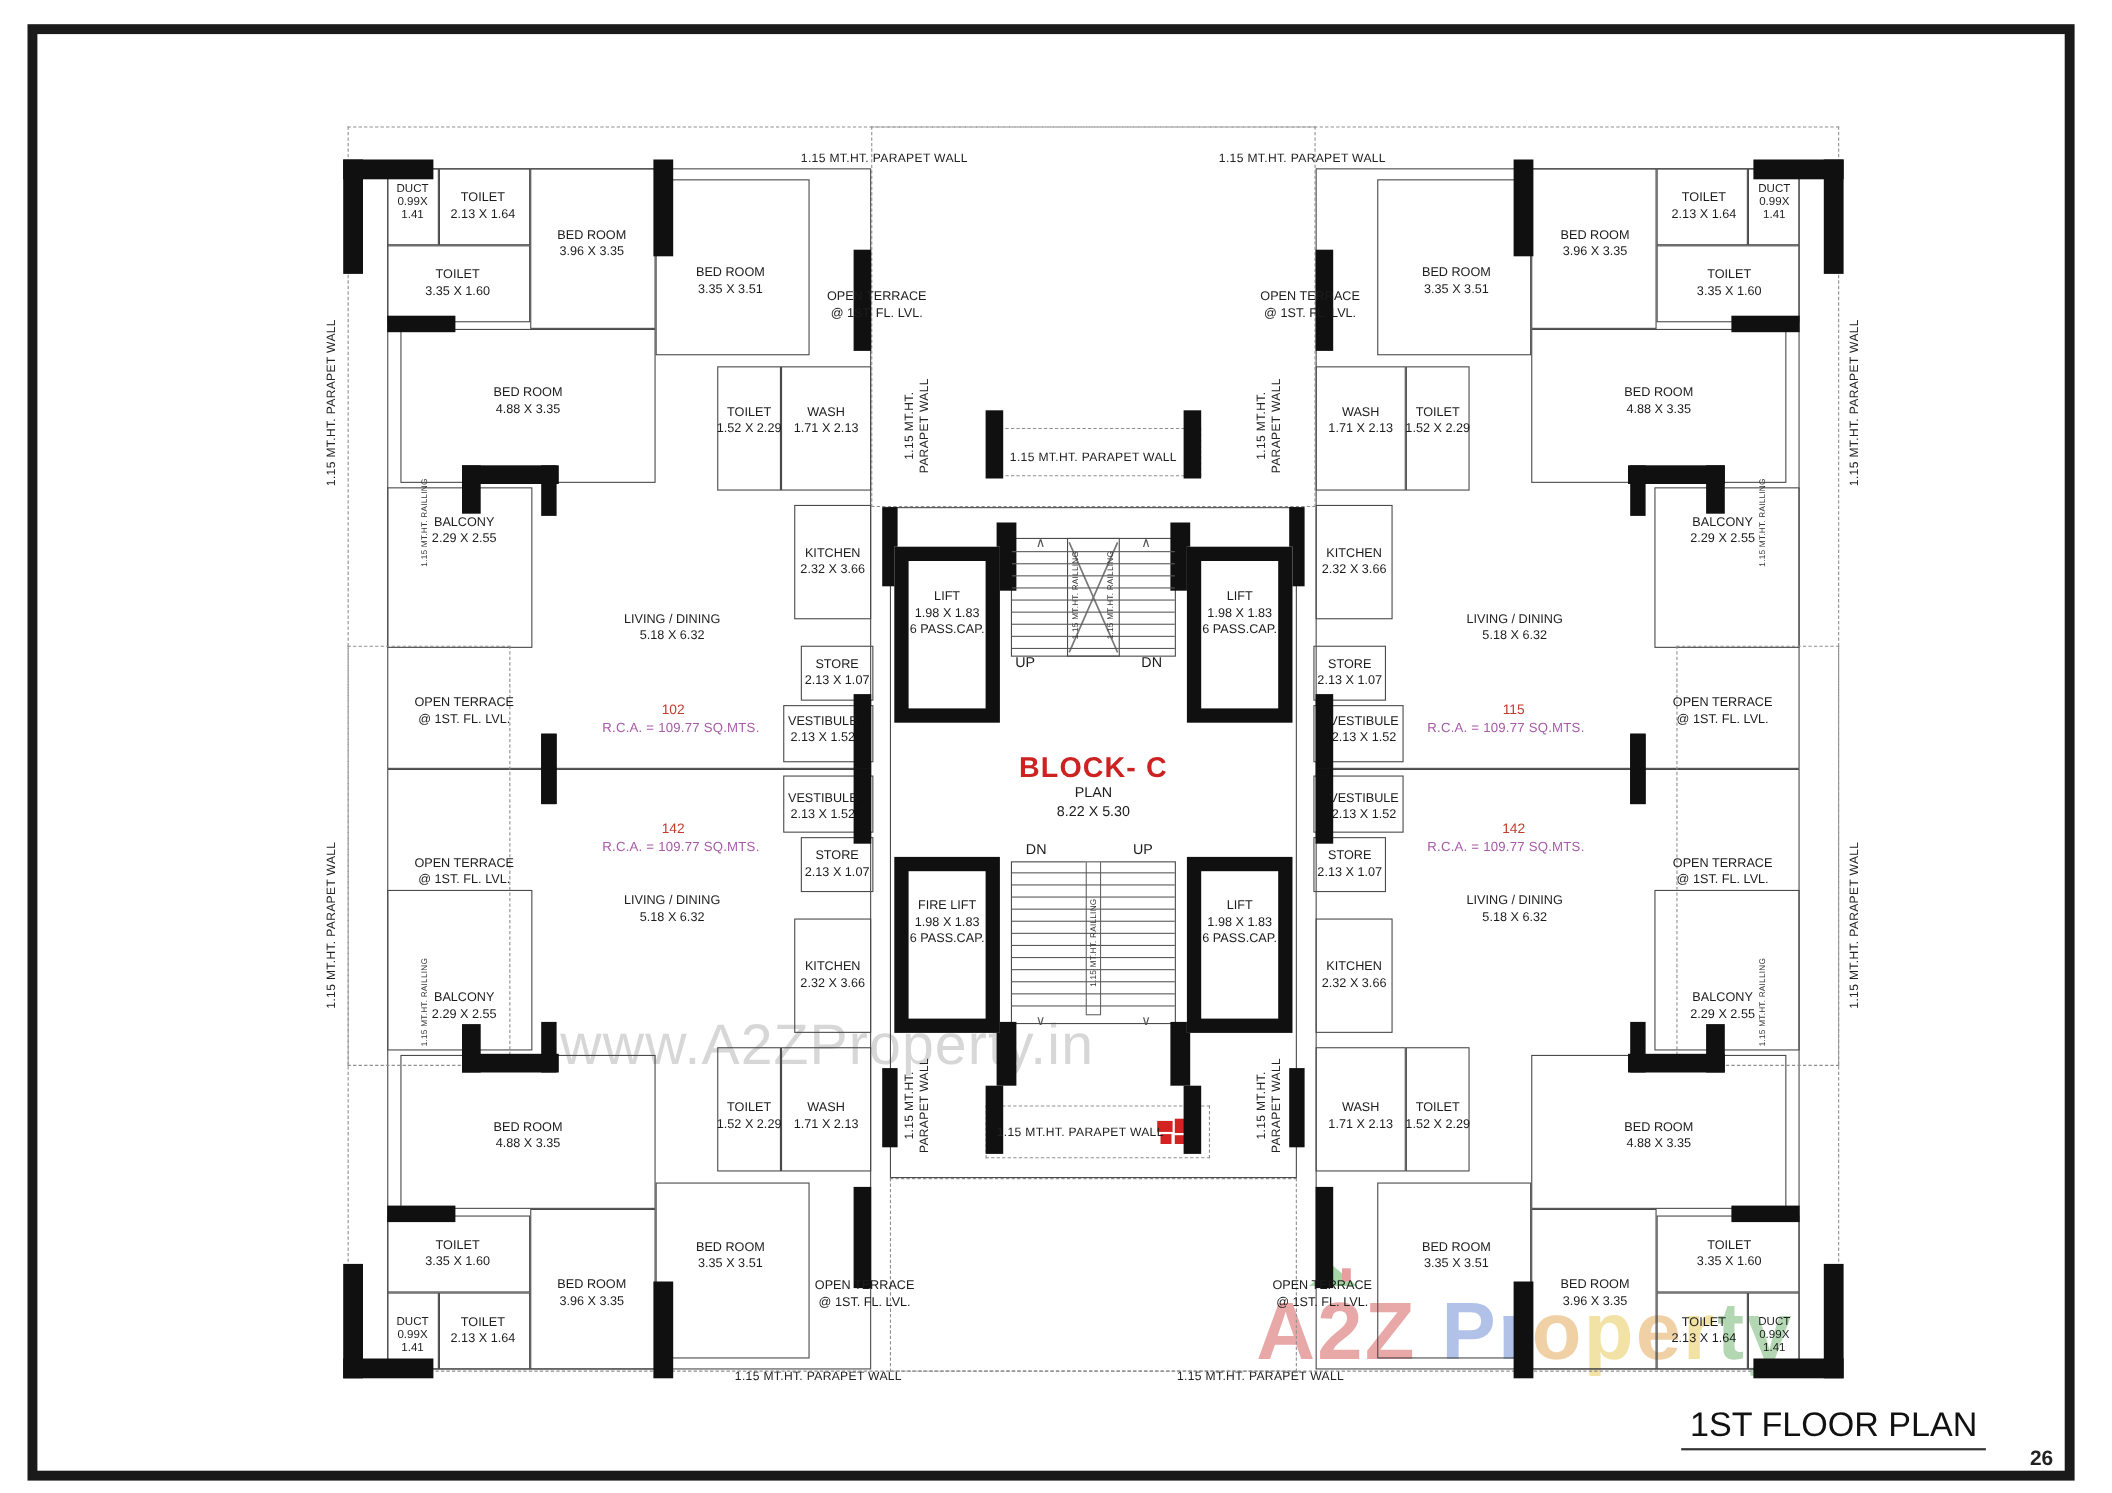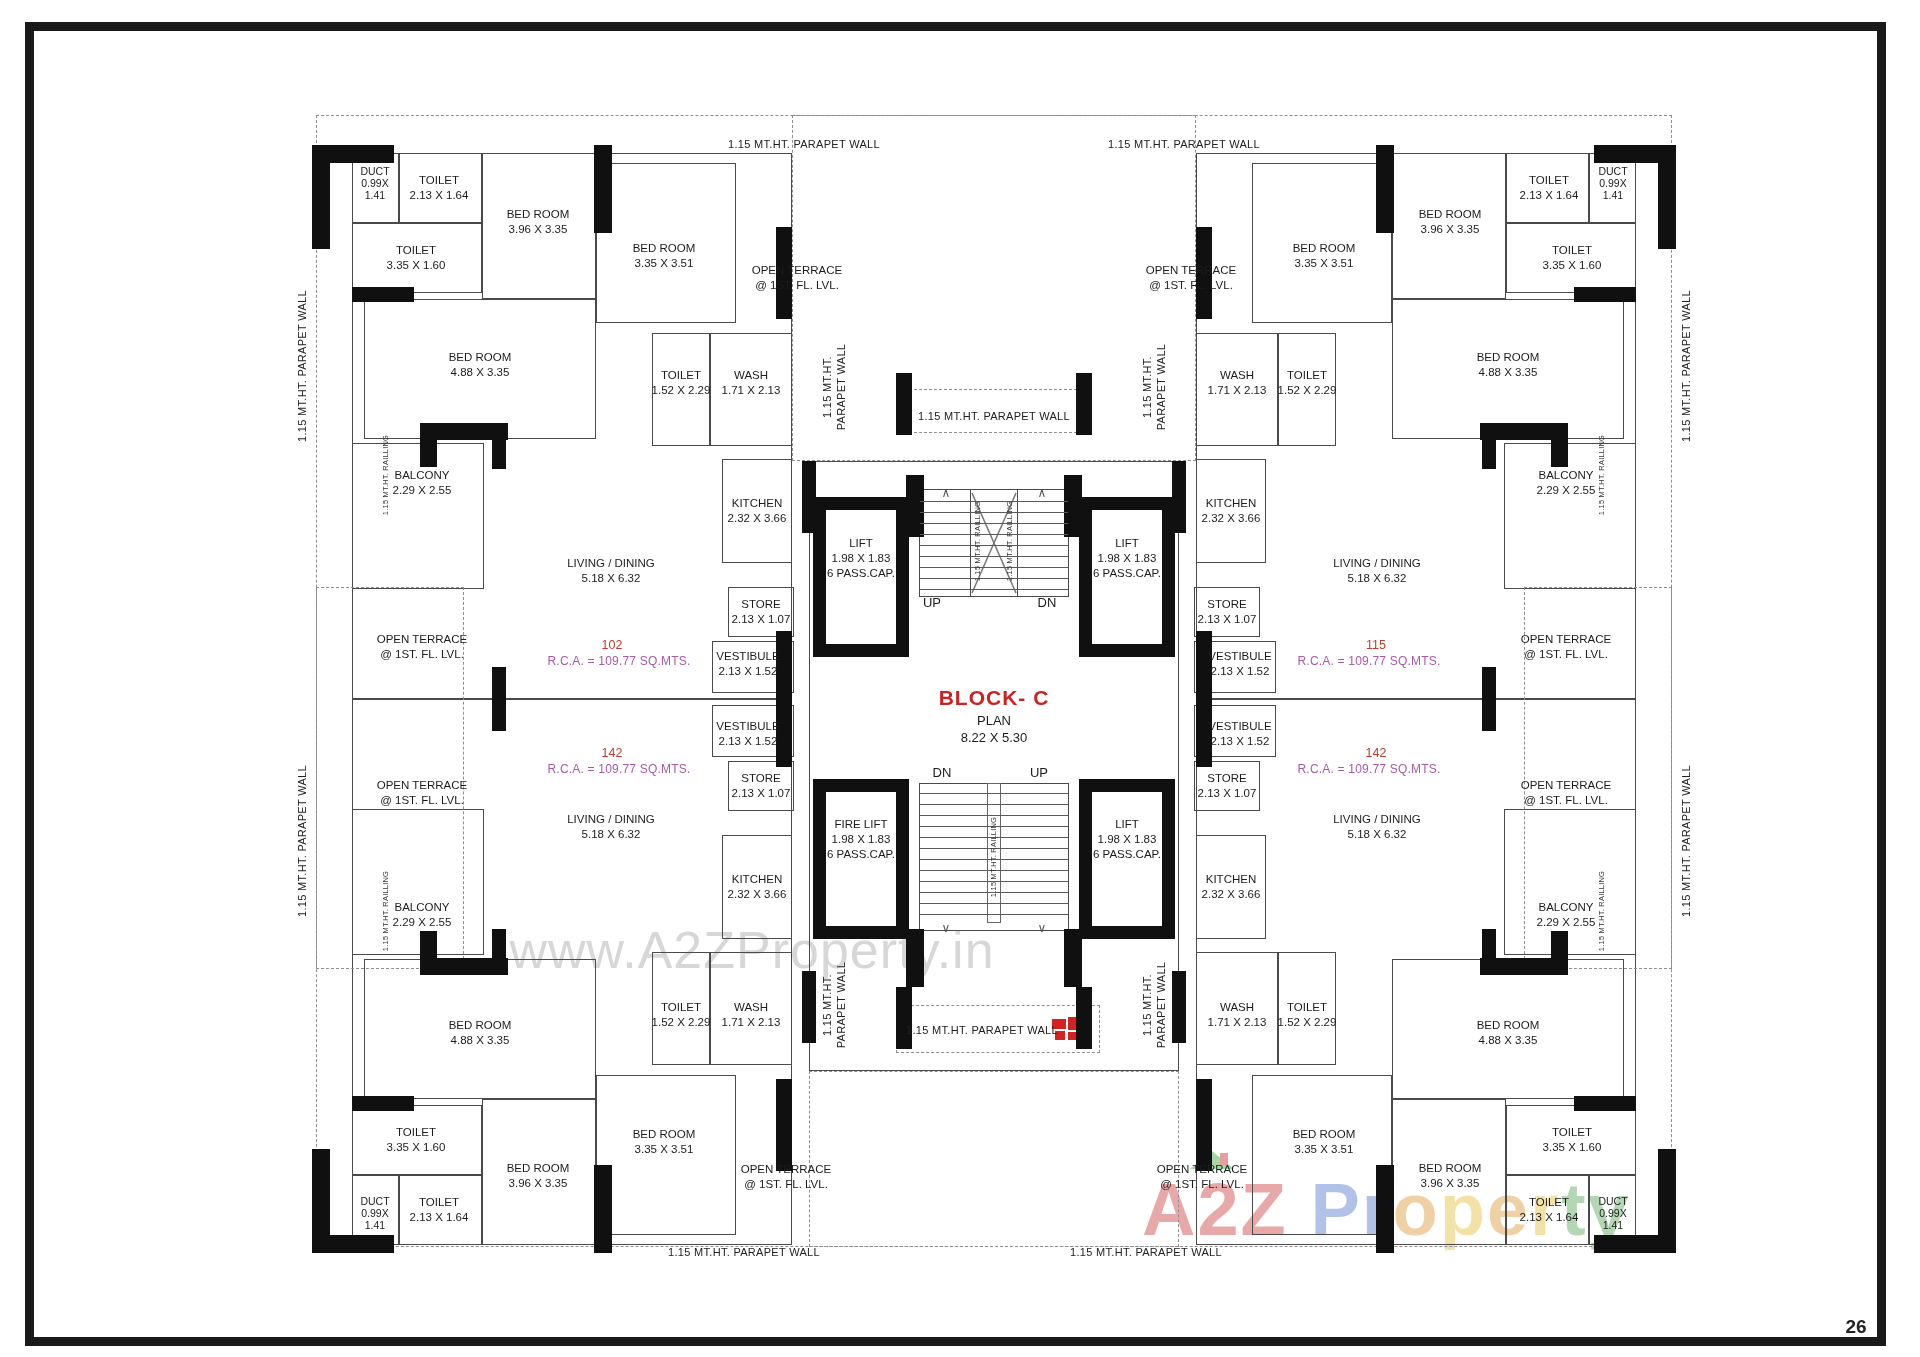--- a/index.html
+++ b/index.html
@@ -18,21 +18,21 @@
     color:#1c1c1c;line-height:1.3;}
   .s-room{font-size:11.5px;}
   .s-duct{font-size:10.5px;line-height:1.12;}
   .s-wall{font-size:11px;color:#222;letter-spacing:.3px;}
   .s-rail{font-size:7.5px;color:#333;letter-spacing:.2px;}
   .s-ud{font-size:13px;}
   .s-unit{font-size:12.5px;}
   .s-rca{font-size:12px;letter-spacing:.2px;}
   .s-arrow{font-size:12px;color:#555;}
   
-  .blockname{position:absolute;transform:translate(-50%,-50%);font-size:21px;letter-spacing:1px;font-weight:bold;}
+  .blockname{position:absolute;transform:translate(-50%,-50%);font-size:26px;letter-spacing:1px;font-weight:bold;}
   .blocksub{position:absolute;transform:translate(-50%,-50%);font-size:13px;color:#1c1c1c;}
   
   #wm-gray{position:absolute;left:718px;top:919px;transform:translate(-50%,-50%);
     font-size:52px;letter-spacing:1px;color:rgba(110,110,110,.28);font-weight:400;white-space:nowrap;}
   #wm-color{position:absolute;left:1108px;top:1136px;font-size:74px;font-weight:bold;
     letter-spacing:2px;opacity:.45;white-space:nowrap;}
   #wm-house{position:absolute;left:1156px;top:1120px;width:0;height:0;opacity:.5;
     border-left:22px solid transparent;border-right:22px solid transparent;border-bottom:18px solid #4caf50;}
   #wm-house i{position:absolute;left:8px;top:2px;width:8px;height:12px;background:#d04040;display:block;}
   
@@ -582,14 +582,15 @@
       <div class="anno s-arrow" style="left: 1008px; top: 463px;">
         <div>∧</div>
       </div>
       <div class="anno s-arrow" style="left: 912px; top: 898px;">
         <div>∨</div>
       </div>
       <div class="anno s-arrow" style="left: 1008px; top: 898px;">
         <div>∨</div>
       </div>
     </div>
+  <div id="title">1ST FLOOR PLAN</div>
   <div id="pageno">26</div>
 </div>
 
 </body></html>

